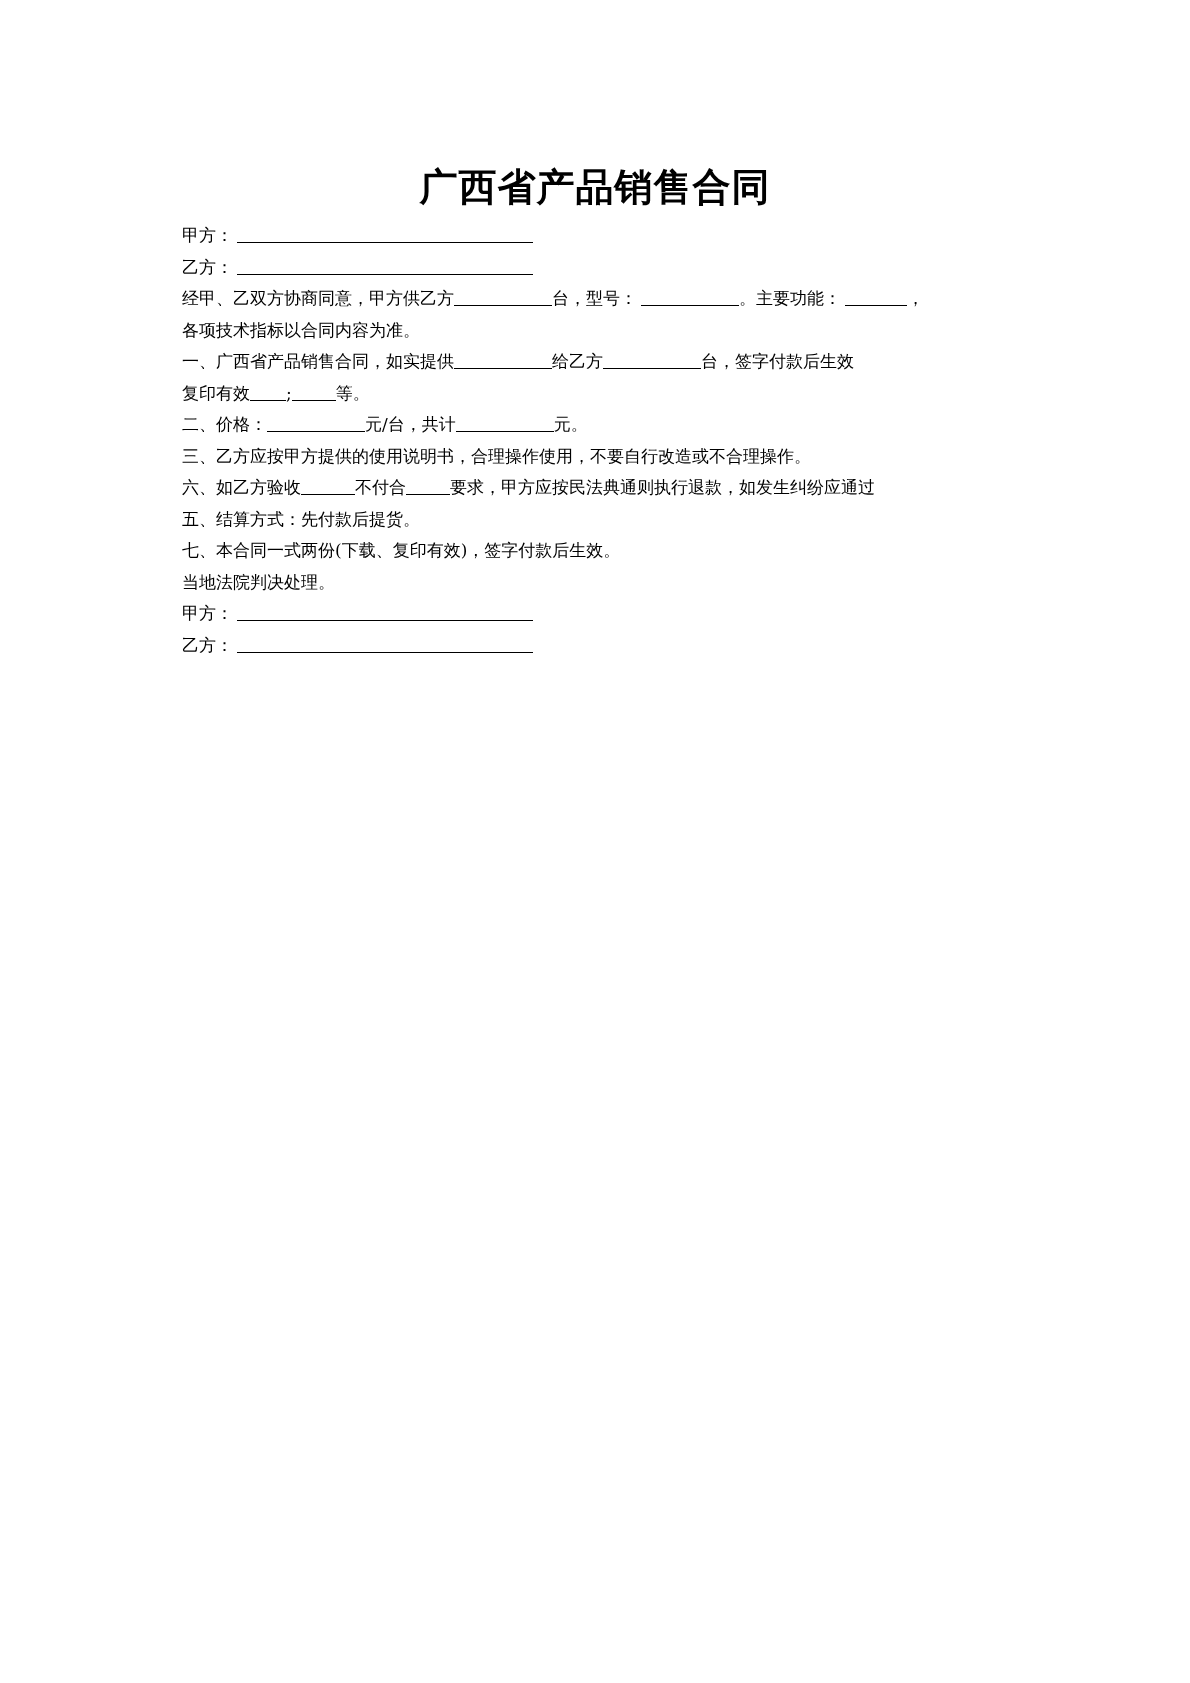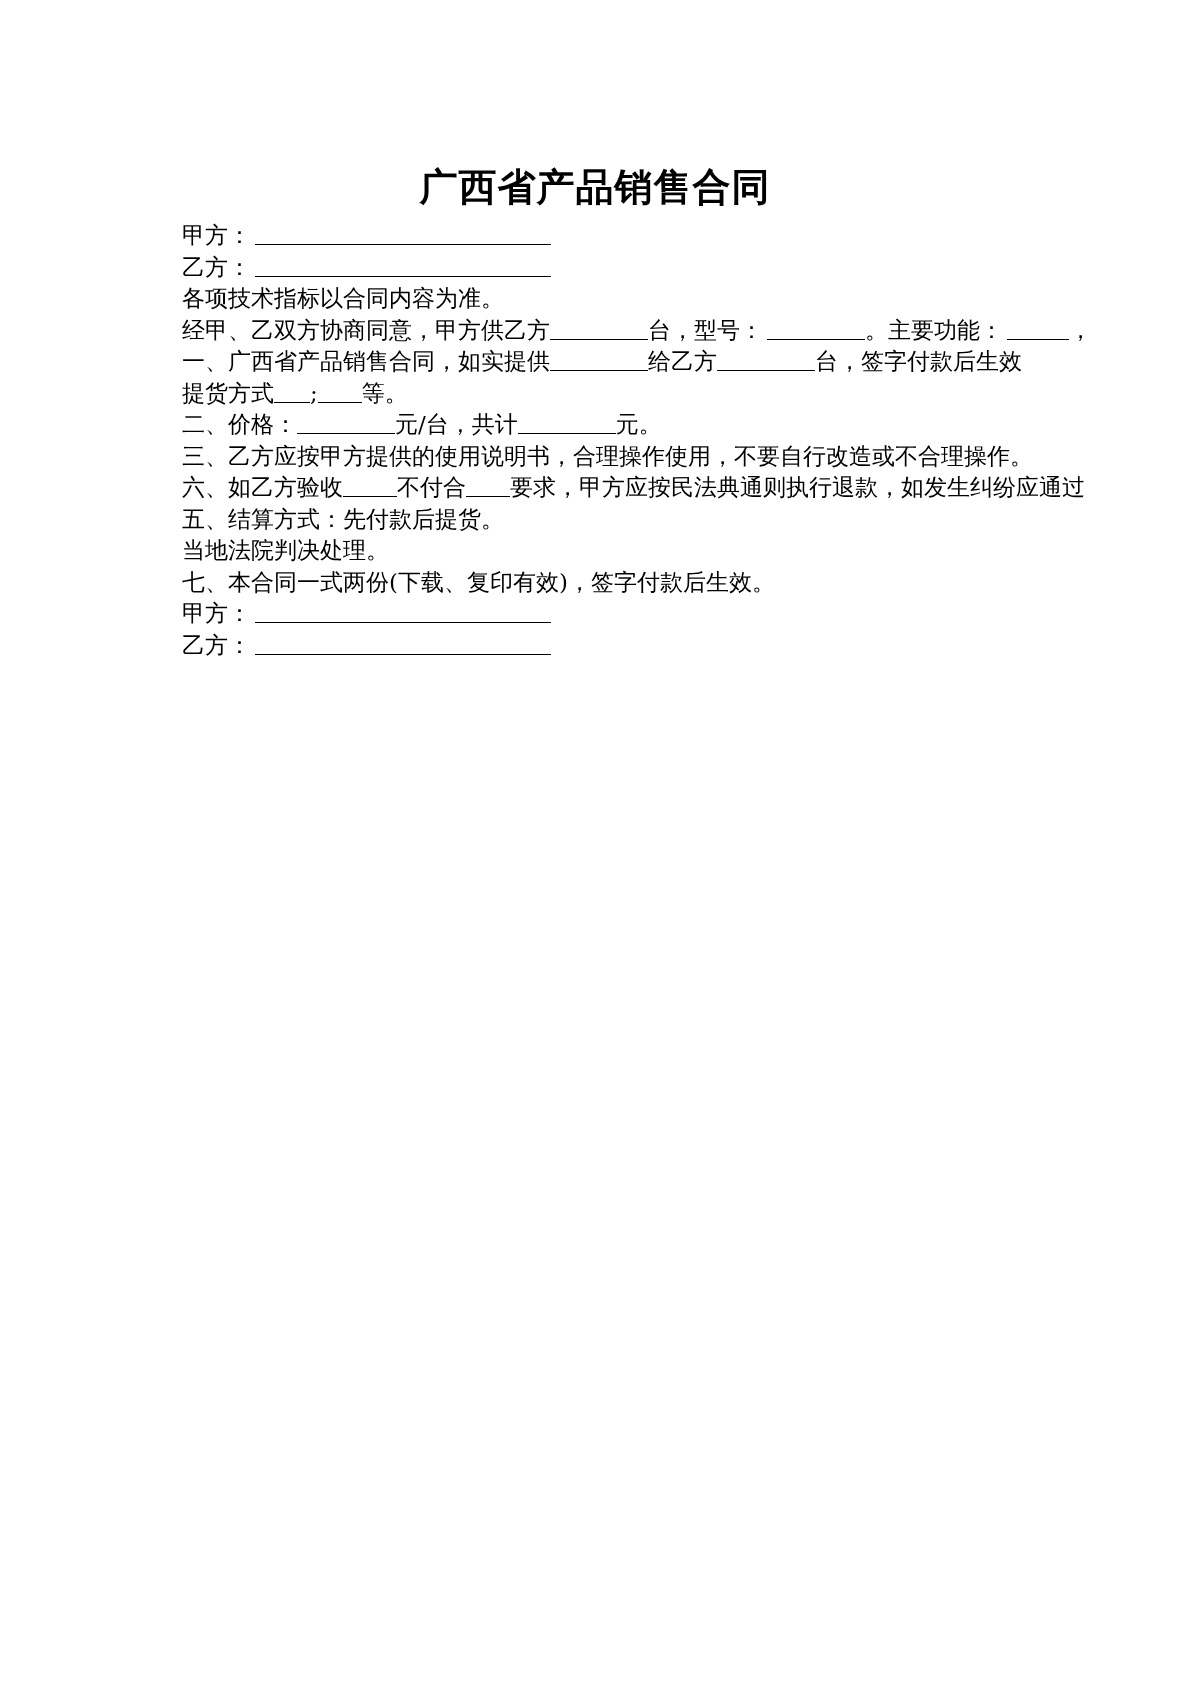--- a/index.html
+++ b/index.html
@@ -34,21 +34,21 @@
       font-size: 38px;
       line-height: 50px;
       letter-spacing: 1px;
       margin: 0;
     }
     .body-text {
       position: absolute;
       left: 182px;
       top: 220px;
       width: 830px;
-      font-size: 23px;
+      font-size: 17px;
       line-height: 31.5px;
       margin: 0;
     }
     .line {
       white-space: nowrap;
       display: block;
       height: 31.5px;
     }
     .blank {
       display: inline-block;
@@ -73,50 +73,50 @@
   <div class="body-text">
 
     <span class="line">
       <span>甲方：</span><span class="blank b-sig"></span>
     </span>
 
     <span class="line">
       <span>乙方：</span><span class="blank b-sig"></span>
     </span>
 
-    <span class="line">各项技术指标以合同内容为准。</span>
-
     <span class="line">
       <span>经甲、乙双方协商同意，甲方供乙方</span><span class="blank b-9"></span><span>台，型号：</span><span class="blank b-9" style="margin-left:4px"></span><span>。主要功能：</span><span class="blank b-6"></span><span>，</span>
     </span>
+
+    <span class="line">各项技术指标以合同内容为准。</span>
 
     <span class="line">
       <span>一、广西省产品销售合同，如实提供</span><span class="blank b-9"></span><span>给乙方</span><span class="blank b-9"></span><span>台，签字付款后生效</span>
     </span>
 
     <span class="line">
-      <span>提货方式</span><span class="blank b-3"></span><span>;</span><span class="blank b-4"></span><span>等。</span>
+      <span>复印有效</span><span class="blank b-3"></span><span>;</span><span class="blank b-4"></span><span>等。</span>
     </span>
 
     <span class="line">
       <span>二、价格：</span><span class="blank b-9"></span><span>元/台，共计</span><span class="blank b-9"></span><span>元。</span>
     </span>
 
     <span class="line">三、乙方应按甲方提供的使用说明书，合理操作使用，不要自行改造或不合理操作。</span>
 
 
     <span class="line">
       <span>六、如乙方验收</span><span class="blank b-5"></span><span>不付合</span><span class="blank b-4"></span><span>要求，甲方应按民法典通则执行退款，如发生纠纷应通过</span>
     </span>
 
     <span class="line">五、结算方式：先付款后提货。</span>
 
+    <span class="line">七、本合同一式两份(下载、复印有效)，签字付款后生效。</span>
+
     <span class="line">当地法院判决处理。</span>
-
-    <span class="line">七、本合同一式两份(下载、复印有效)，签字付款后生效。</span>
 
     <span class="line">
       <span>甲方：</span><span class="blank b-sig"></span>
     </span>
 
     <span class="line">
       <span>乙方：</span><span class="blank b-sig"></span>
     </span>
 
   </div>

